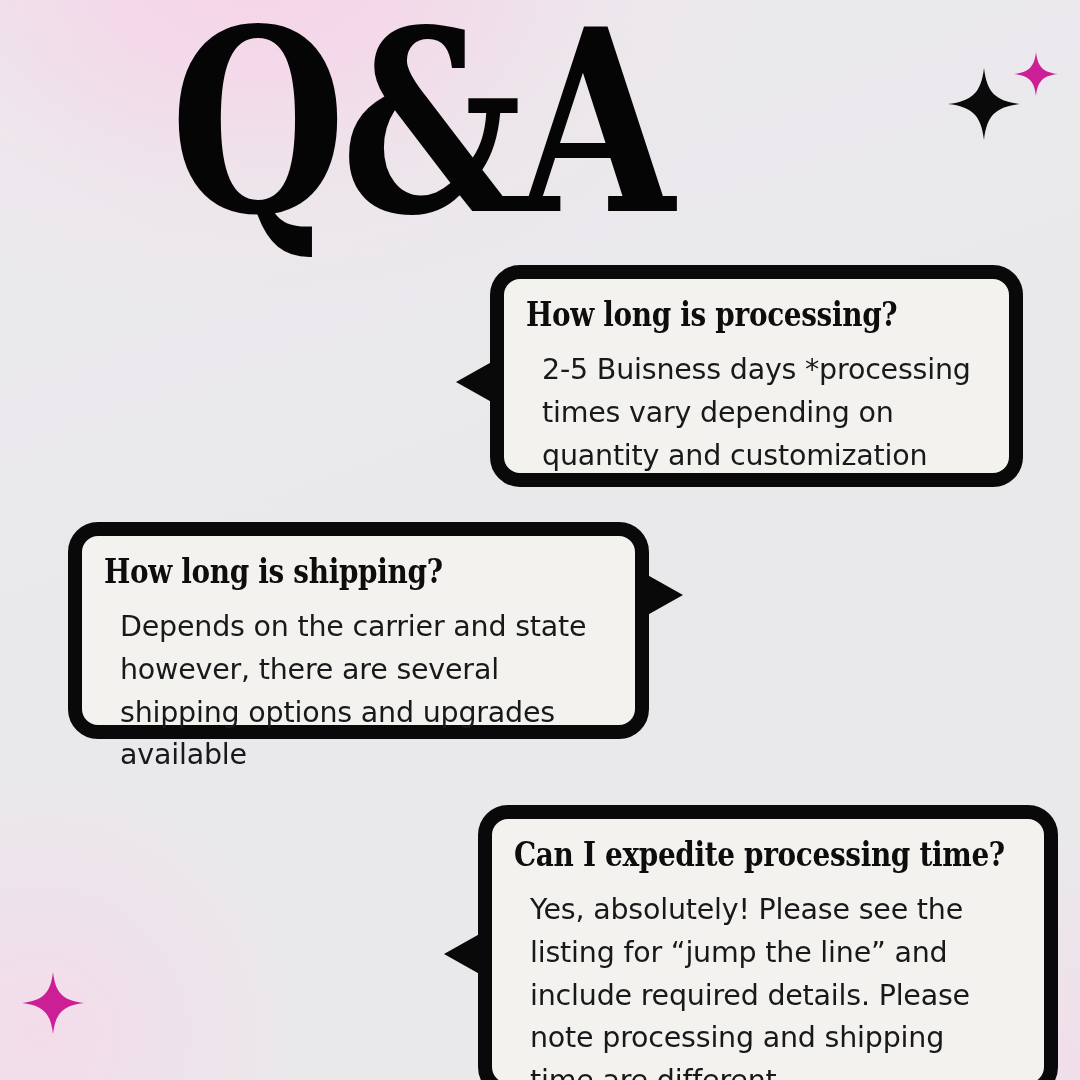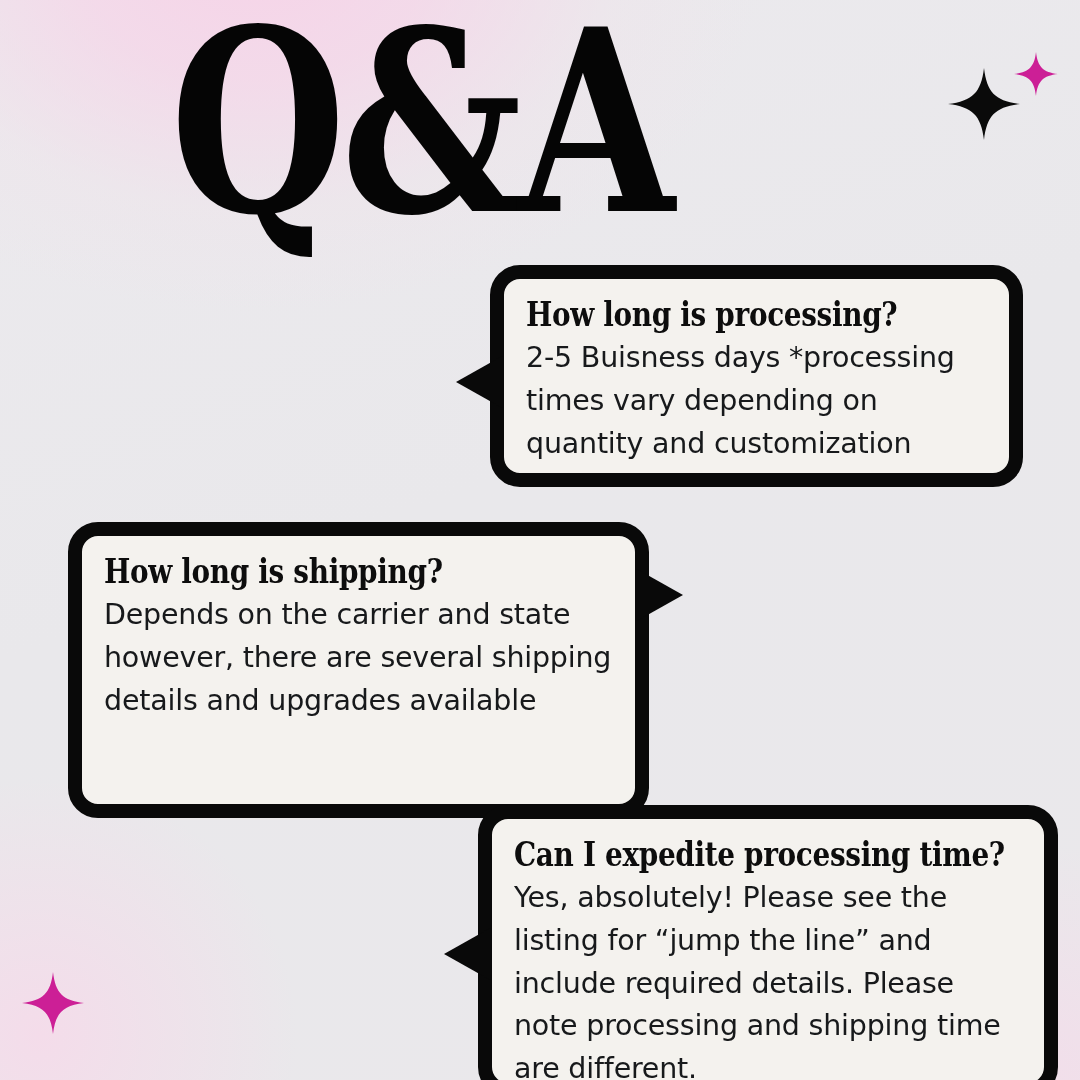--- a/index.html
+++ b/index.html
@@ -71,21 +71,21 @@
     white-space: nowrap;
     margin: 0 0 4px 0;
   }
 
   .b-body {
     font-family: "DejaVu Sans", "Liberation Sans", sans-serif;
     font-size: 28.5px;
     line-height: 1.50;
     letter-spacing: -0.2px;
     color: #17191b;
-    margin: 0;
+    margin: 16px;
     white-space: pre-line;
   }
 
   
   .tail {
     position: absolute;
     width: 0;
     height: 0;
   }
 
@@ -135,25 +135,25 @@
   </div>
 
   <div class="bubble" style="left:490px; top:265px; width:533px; height:222px;">
     <div class="tail tail-left" style="top:76px;"></div>
     <div class="bubble-inner">
       <div class="b-head">How long is processing?</div>
       <div class="b-body">2-5 Buisness days *processing times vary depending on quantity and customization</div>
     </div>
   </div>
 
-  <div class="bubble" style="left:68px; top:522px; width:581px; height:296px;">
+  <div class="bubble" style="left:68px; top:522px; width:581px; height:217px;">
     <div class="tail tail-right" style="top:32px;"></div>
     <div class="bubble-inner">
       <div class="b-head">How long is shipping?</div>
-      <div class="b-body">Depends on the carrier and state however, there are several shipping details and upgrades available</div>
+      <div class="b-body">Depends on the carrier and state however, there are several shipping options and upgrades available</div>
     </div>
   </div>
 
   <div class="bubble" style="left:478px; top:805px; width:580px; height:292px;">
     <div class="tail tail-left" style="top:108px;"></div>
     <div class="bubble-inner">
       <div class="b-head">Can I expedite processing time?</div>
       <div class="b-body">Yes, absolutely! Please see the listing for “jump the line” and include required details.  Please note processing and shipping time are different.</div>
     </div>
   </div>

